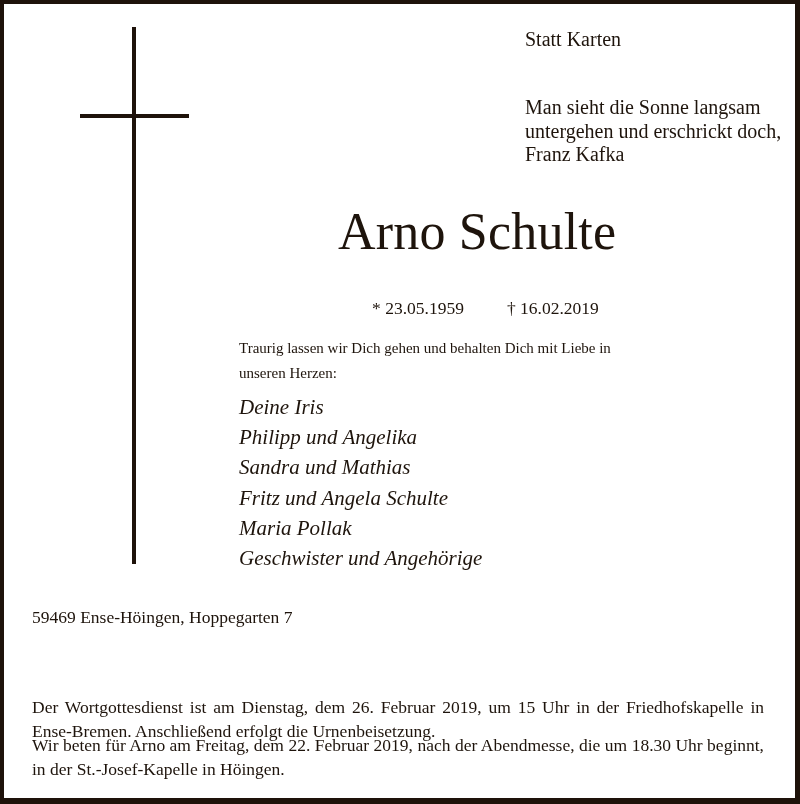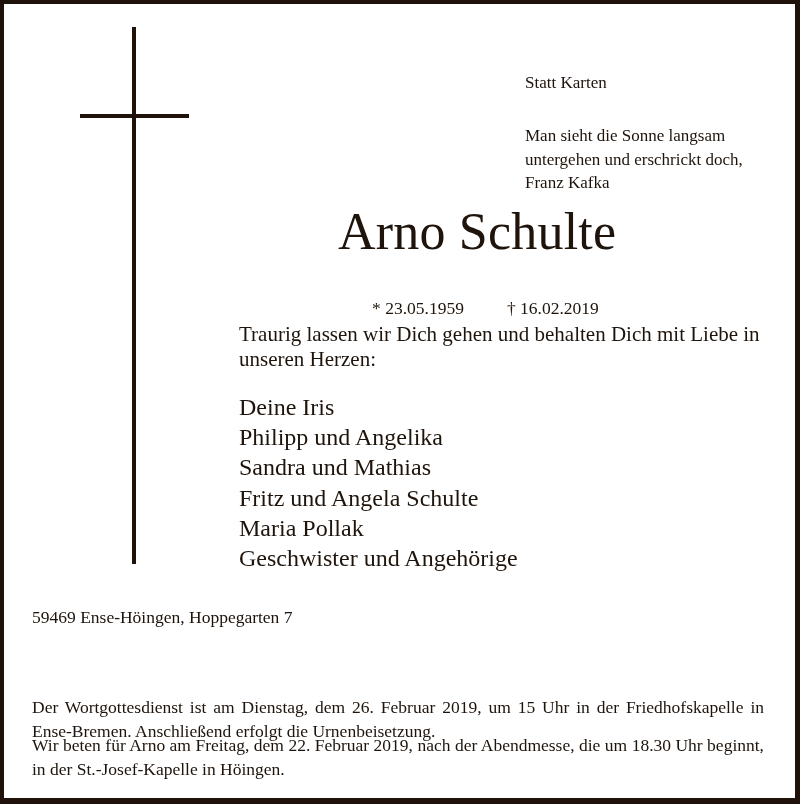--- a/index.html
+++ b/index.html
@@ -4,30 +4,30 @@
   <style>
     html, body { margin: 0; padding: 0; background: #fff; }
     body { width: 800px; height: 804px; position: relative; overflow: hidden;
            font-family: "Liberation Serif", "DejaVu Serif", serif; color: #1e140c; }
     .frame { position: absolute; left: 0; top: 0; width: 800px; height: 804px; box-sizing: border-box;
              border-top: 4px solid #1e120a; border-left: 4px solid #1e120a;
              border-right: 5px solid #1e120a; border-bottom: 6px solid #1e120a; }
     .cross-v { position: absolute; left: 132px; top: 27px; width: 4px; height: 537px; background: #1e120a; }
     .cross-h { position: absolute; left: 80px; top: 114px; width: 109px; height: 4px; background: #1e120a; }
     .abs { position: absolute; white-space: nowrap; }
-    .small { font-size: 17px; line-height: 24px; margin-top: 44px; }
+    .small { font-size: 20px; line-height: 24px; }
     .header-note { left: 525px; top: 27px; }
-    .quote { left: 525px; top: 80px; }
+    .quote { left: 525px; top: 96px; }
     .quote div { line-height: 23.5px; }
     .name { left: 338px; top: 200px; font-size: 52px; line-height: 64px; letter-spacing: 0.2px; }
     .dates { left: 372px; top: 268px; font-size: 17.5px; line-height: 24px; margin-top: 28px; }
     .dates span { display: inline-block; }
     .dates .death { margin-left: 43px; }
-    .intro { left: 239px; top: 322px; font-size: 21px; line-height: 24.5px; }
-    .family { left: 239px; top: 392px; font-size: 24px; line-height: 30.2px; }
+    .intro { left: 239px; top: 336px; font-size: 15px; line-height: 24.5px; }
+    .family { left: 239px; top: 392px; font-size: 21px; line-height: 30.2px; font-style: italic; }
     .address { left: 32px; top: 605px; font-size: 17.5px; line-height: 24px; }
     .para { position: absolute; left: 32px; width: 732px; font-size: 17.5px; line-height: 24px;
             text-align: justify; text-align-last: left; }
     .para1 { top: 695px; }
     .para2 { top: 733px; }
   </style>
 </head>
 <body>
 
 <div class="frame"></div>

